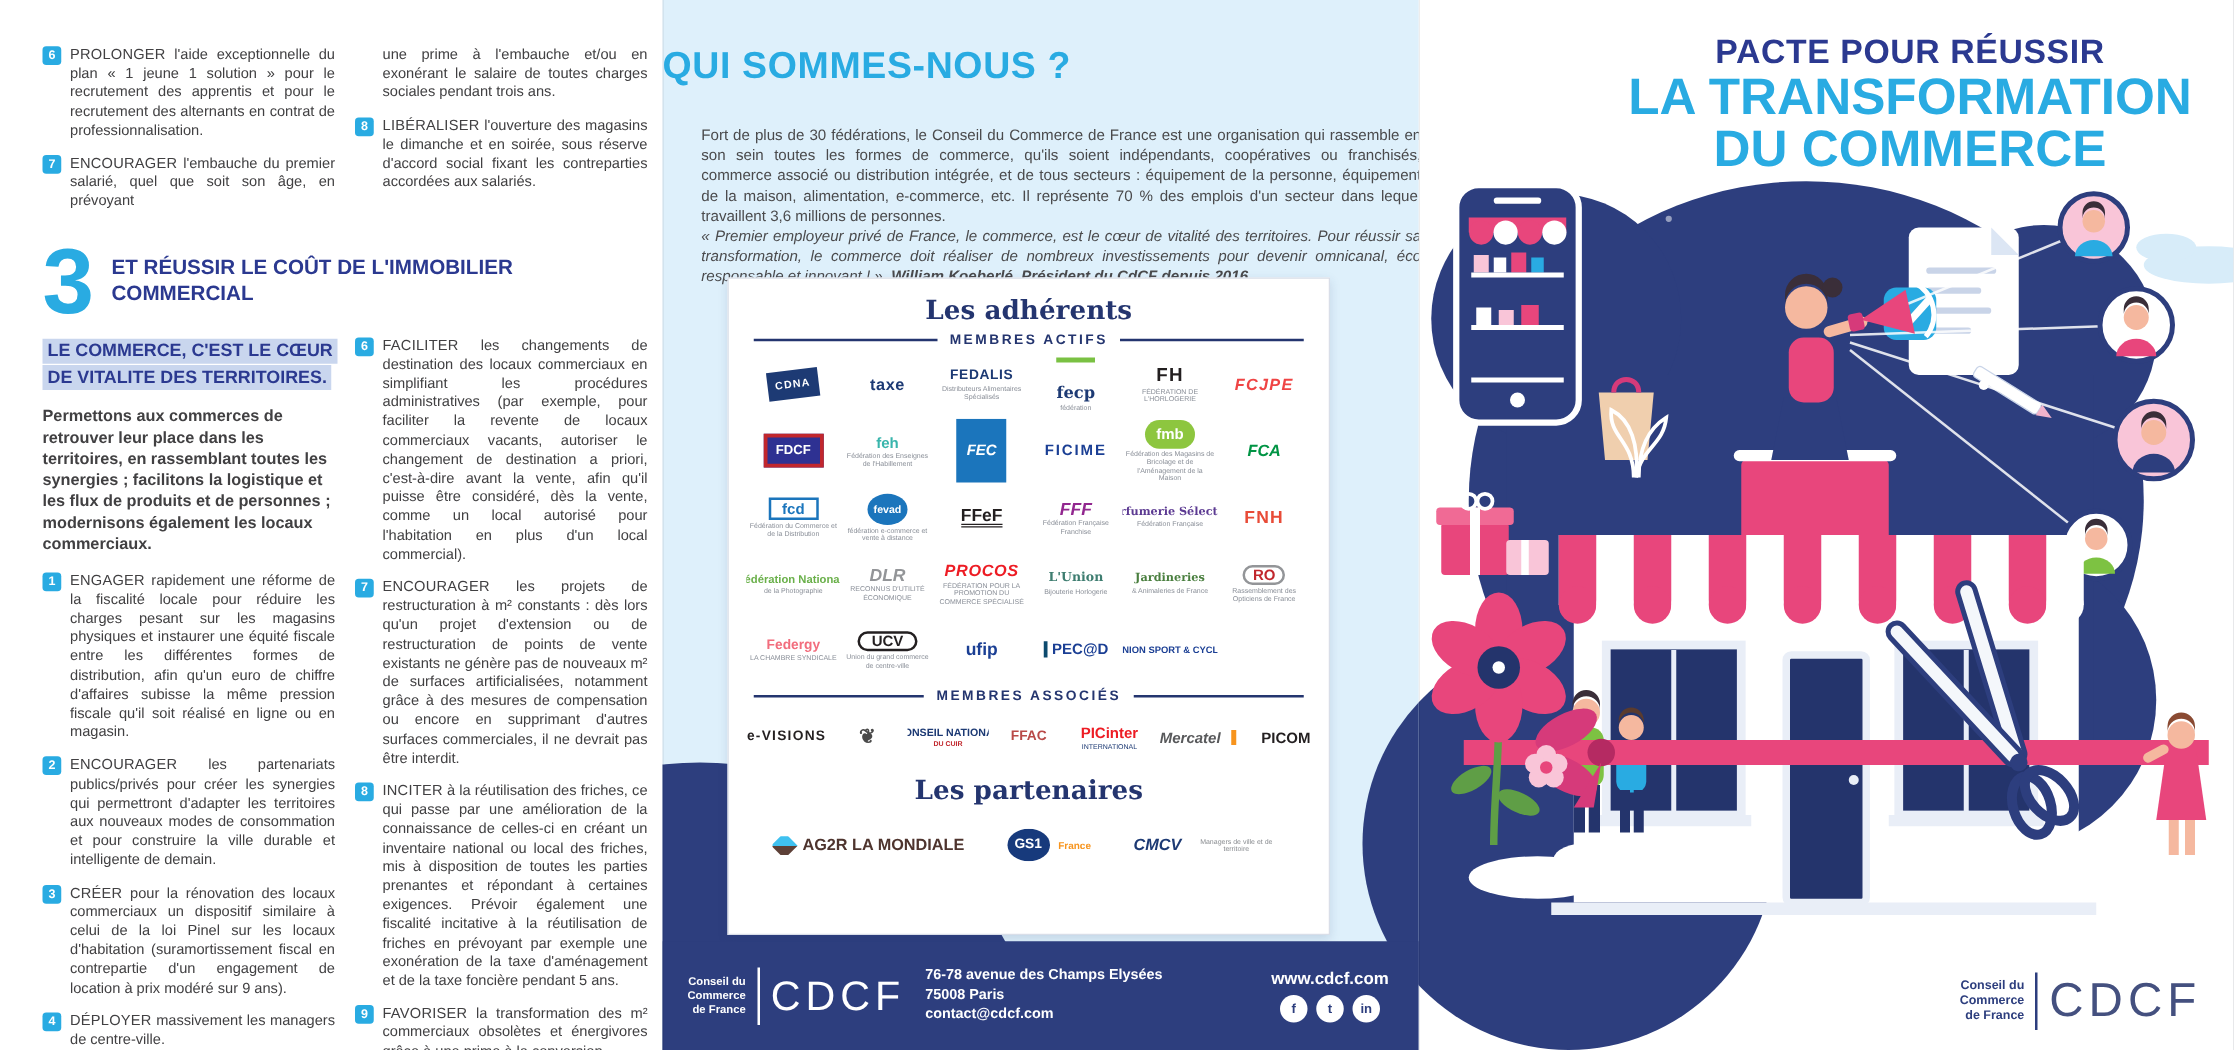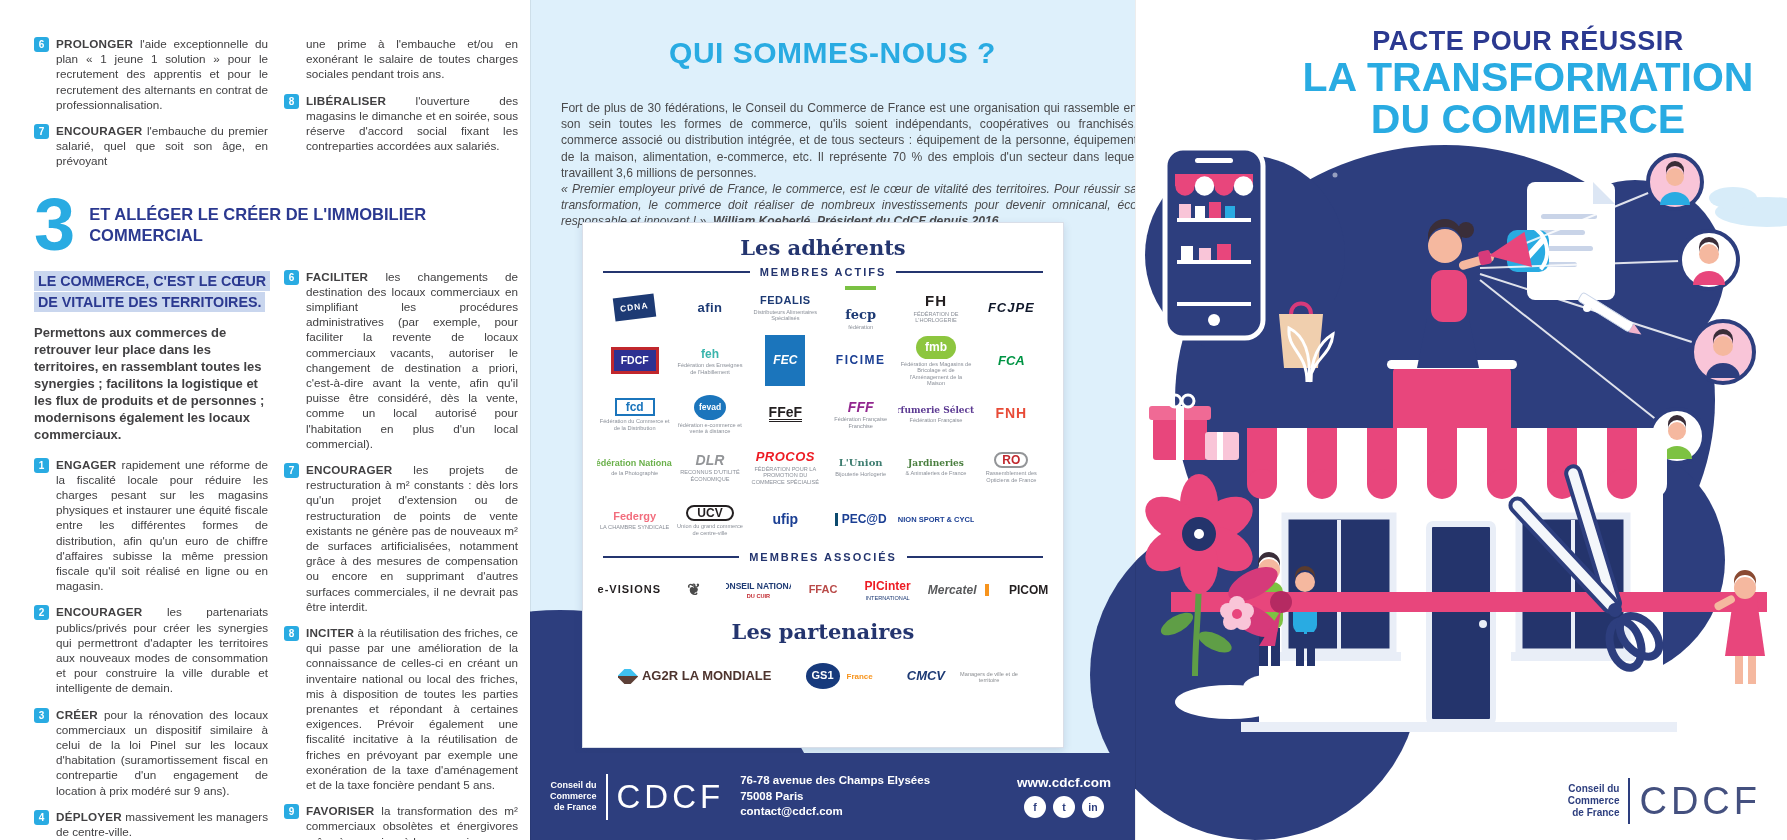--- a/index.html
+++ b/index.html
@@ -7,36 +7,36 @@
          font-family:"Liberation Sans",sans-serif;overflow:hidden;}
   .fold{position:absolute;top:0;bottom:0;width:1px;background:rgba(0,0,0,.07);z-index:9;}
 
   
   .panel-left{width:530px;height:840px;box-sizing:border-box;padding:36px 12px 0 34px;background:#fff;overflow:hidden;}
   .lp-top,.lp-cols{display:grid;grid-template-columns:1fr 1fr;column-gap:16px;}
   .num-item{display:flex;margin-bottom:11px;}
   .num-badge{width:15px;height:15px;background:#29abe2;border-radius:3px;color:#fff;font-size:10px;
              font-weight:800;display:flex;align-items:center;justify-content:center;margin:1px 7px 0 0;flex:none;}
   .num-text{margin:0;font-size:11.7px;line-height:1.3;color:#414042;text-align:justify;}
-  .num-text b{font-weight:700;letter-spacing:.2px;margin-top:32px;}
+  .num-text b{font-weight:400;letter-spacing:.2px;margin-top:32px;}
   .cont{font-size:11.7px;line-height:1.3;color:#414042;text-align:justify;margin:0 0 11px 22px;}
   .lp-sec3{display:flex;align-items:center;gap:14px;margin:14px 0 12px;}
   .sec-num{font-size:74px;font-weight:900;color:#29abe2;line-height:.85;}
   .sec-title div{font-size:16.5px;font-weight:800;color:#2b3990;line-height:1.25;}
   .hl-wrap{margin:2px 0 12px;}
   .highlight{display:inline;background:#c9d6ee;color:#2b3990;font-weight:800;font-size:14.3px;
              line-height:1.5;padding:2px 4px;-webkit-box-decoration-break:clone;box-decoration-break:clone;}
   .intro{font-weight:800;color:#414042;font-size:13px;line-height:1.3;margin:0 0 13px;}
 
   
   .panel-mid{width:605px;height:840px;position:relative;background:#def0fb;overflow:hidden;}
   .m-circle,.m-circle2{position:absolute;border-radius:50%;background:#2d3e7e;z-index:1;}
   .m-circle{width:560px;height:560px;left:-250px;top:610px;}
   .m-circle2{width:330px;height:330px;left:560px;top:510px;}
-  .m-title{position:absolute;top:36px;left:0;right:0;text-align:center;font-size:30px;font-weight:900;
+  .m-title{position:absolute;top:36px;left:0;right:0;font-size:30px;font-weight:900;
            color:#29abe2;letter-spacing:.5px;z-index:2;margin:0;}
   .m-p1,.m-quote{position:absolute;left:15px;width:576px;font-size:12.1px;line-height:1.34;color:#4a4a4c;
            text-align:justify;margin:16px;z-index:2;}
   .m-p1{top:84px;}
   .m-quote{top:165px;font-style:italic;}
   .m-quote b{font-weight:800;}
   .m-box{position:absolute;top:222px;left:52px;width:482px;height:526px;background:#fff;
          border:1px solid #d9dee8;box-shadow:0 3px 8px rgba(40,60,110,.15);z-index:3;
          box-sizing:border-box;padding:8px 14px 0;}
   .b-title{font-family:"DejaVu Serif",serif;font-size:21px;font-weight:800;color:#24356f;text-align:center;margin:4px 0 6px;}
@@ -101,21 +101,21 @@
         <div class="num-item">
           <span class="num-badge">8</span>
           <p class="num-text"><b>LIBÉRALISER</b> <span>l'ouverture des magasins le dimanche et en soirée, sous réserve d'accord social fixant les contreparties accordées aux salariés.</span></p>
         </div>
       </div>
     </div>
 
     <div class="lp-sec3">
       <div class="sec-num">3</div>
       <div class="sec-title">
-        <div>ET ALLÉGER LE CRÉER DE L'IMMOBILIER COMMERCIAL</div>
+        <div>ET RÉUSSIR LE COÛT DE L'IMMOBILIER COMMERCIAL</div>
       </div>
     </div>
 
     <div class="lp-cols">
       <div class="col">
         <p class="hl-wrap"><span class="highlight">LE COMMERCE, C'EST LE CŒUR DE VITALITE DES TERRITOIRES.</span></p>
         <p class="intro">Permettons aux commerces de retrouver leur place dans les territoires, en rassemblant toutes les synergies ; facilitons la logistique et les flux de produits et de personnes ; modernisons également les locaux commerciaux.</p>
 
         <div class="num-item">
           <span class="num-badge">1</span>
@@ -171,37 +171,37 @@
           <span class="lbl">MEMBRES ACTIFS</span>
           <span class="line"></span>
       </div>
 
       <div class="grid-active">
         <div class="logo">
             <span class="logo-label" style="background:#1d3a74;color:#fff;padding:7px 6px;font-size:8.5px;letter-spacing:1px;transform:rotate(-7deg)">CDNA</span>
             <span class="logo-sub"></span>
           </div>
         <div class="logo">
-            <span class="logo-label" style="color:#1d3a74;font-weight:800;font-size:13px;letter-spacing:.5px">afin</span>
+            <span class="logo-label" style="color:#1d3a74;font-weight:800;font-size:13px;letter-spacing:.5px">taxe</span>
             <span class="logo-sub"></span>
           </div>
         <div class="logo">
             <span class="logo-label" style="color:#1d3a74;font-weight:800;font-size:11px;letter-spacing:.5px">FEDALIS</span>
             <span class="logo-sub">Distributeurs Alimentaires Spécialisés</span>
           </div>
         <div class="logo">
             <span class="logo-label" style="color:#1d3a74;font-family:'DejaVu Serif',serif;font-size:13px;border-top:4px solid #7ac143;padding-top:18px">fecp</span>
             <span class="logo-sub">fédération</span>
           </div>
         <div class="logo">
             <span class="logo-label" style="color:#231f20;font-weight:900;font-size:15px;letter-spacing:1px">FH</span>
             <span class="logo-sub">FÉDÉRATION DE L'HORLOGERIE</span>
           </div>
         <div class="logo">
-            <span class="logo-label" style="color:#0f172a;font-weight:900;font-style:italic;font-size:13px;letter-spacing:1px">FCJPE</span>
+            <span class="logo-label" style="color:#ef4444;font-weight:900;font-style:italic;font-size:13px;letter-spacing:1px">FCJPE</span>
             <span class="logo-sub"></span>
           </div>
         <div class="logo">
             <span class="logo-label" style="background:#2e3192;color:#fff;padding:5px 7px;font-weight:700;font-size:10.5px;border:3px solid #c1272d">FDCF</span>
             <span class="logo-sub"></span>
           </div>
         <div class="logo">
             <span class="logo-label" style="color:#39b5ac;font-weight:700;font-size:12px">feh</span>
             <span class="logo-sub">Fédération des Enseignes de l'Habillement</span>
           </div>

